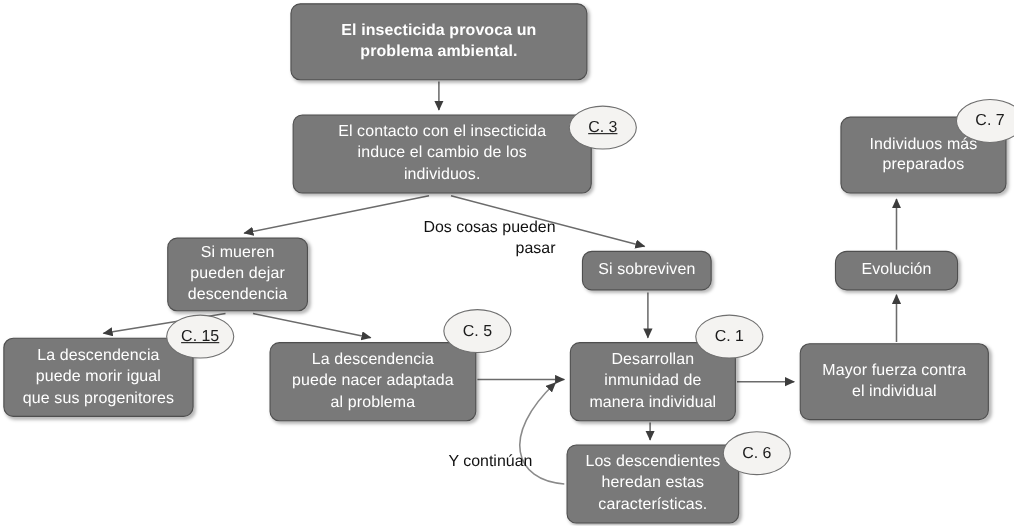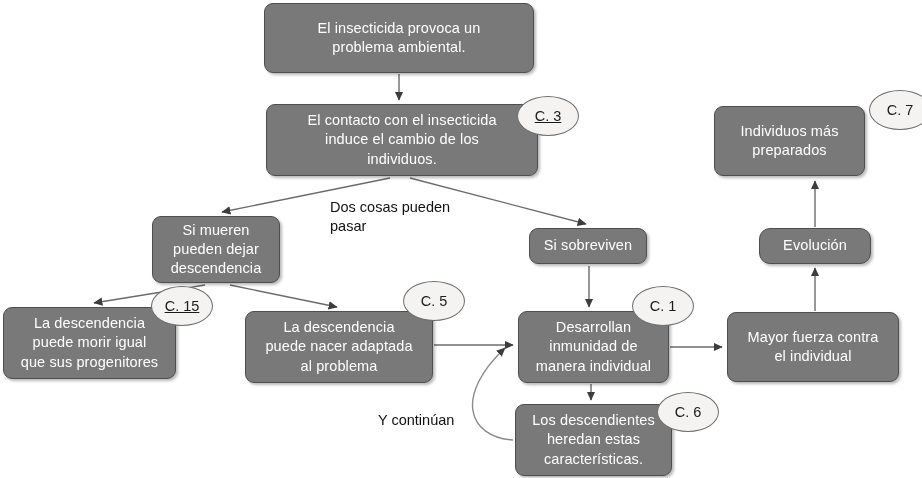--- a/index.html
+++ b/index.html
@@ -55,21 +55,21 @@
     justify-content: center;
     font-size: 14.5px;
     width: 62px;
     height: 40px;
   }
   .freetext {
     position: absolute;
     z-index: 2;
     color: #111111;
     font-size: 14.5px;
-    text-align: left;
+    text-align: right;
     line-height: 1.34;
     white-space: pre-line;
   }
 </style>
 </head>
 <body>
 
 <div id="canvas">
 
   <svg id="edges" viewBox="0 0 922 478" width="922" height="478" xmlns="http://www.w3.org/2000/svg">
@@ -88,42 +88,42 @@
         <path d="M 434,345 L 513,345" marker-end="url(#arrowhead)"></path>
         <path d="M 670,347 L 722,347" marker-end="url(#arrowhead)"></path>
         <path d="M 591,384 L 591,400" marker-end="url(#arrowhead)"></path>
         <path d="M 815,311 L 815,268" marker-end="url(#arrowhead)"></path>
         <path d="M 815,227 L 815,181" marker-end="url(#arrowhead)"></path>
         <path d="M 513,440 C 468,437 454,396 505,348" marker-end="url(#arrowhead)" stroke="#8a8a8a"></path>
       </g>
   </svg>
 
   <div id="node-layer">
-      <div class="node" style="left: 264px; top: 3px; width: 270px; height: 70px; white-space: pre-line;">El insecticida provoca un
+      <div class="node" style="left: 264px; top: 3px; width: 270px; height: 70px; white-space: pre-line; font-weight: bold;">El insecticida provoca un
 problema ambiental.</div>
       <div class="node" style="left: 266px; top: 104px; width: 272px; height: 72px; white-space: pre-line;">El contacto con el insecticida
 induce el cambio de los
 individuos.</div>
       <div class="node" style="left: 152px; top: 216px; width: 128px; height: 67px; white-space: pre-line;">Si mueren
 pueden dejar
 descendencia</div>
       <div class="node" style="left: 529px; top: 228px; width: 118px; height: 36px; white-space: pre-line;">Si sobreviven</div>
       <div class="node" style="left: 3px; top: 307px; width: 173px; height: 72px; white-space: pre-line;">La descendencia
 puede morir igual
 que sus progenitores</div>
       <div class="node" style="left: 245px; top: 311px; width: 188px; height: 72px; white-space: pre-line;">La descendencia
 puede nacer adaptada
 al problema</div>
       <div class="node" style="left: 518px; top: 311px; width: 151px; height: 72px; white-space: pre-line;">Desarrollan
 inmunidad de
 manera individual</div>
       <div class="node" style="left: 727px; top: 312px; width: 172px; height: 70px; white-space: pre-line;">Mayor fuerza contra
 el individual</div>
       <div class="node" style="left: 759px; top: 228px; width: 112px; height: 36px; white-space: pre-line; border-radius: 11px;">Evolución</div>
-      <div class="node" style="left: 714px; top: 106px; width: 151px; height: 70px; white-space: pre-line;">Individuos más
+      <div class="node" style="left: 764px; top: 106px; width: 151px; height: 70px; white-space: pre-line;">Individuos más
 preparados</div>
       <div class="node" style="left: 515px; top: 404px; width: 157px; height: 72px; white-space: pre-line;">Los descendientes
 heredan estas
 características.</div>
     </div>
   <div id="badge-layer">
       <div class="badge" style="left: 517px; top: 96px; text-decoration: underline;">C. 3</div>
       <div class="badge" style="left: 869px; top: 90px;">C. 7</div>
       <div class="badge" style="left: 151px; top: 286px; text-decoration: underline;">C. 15</div>
       <div class="badge" style="left: 403px; top: 281px;">C. 5</div>

